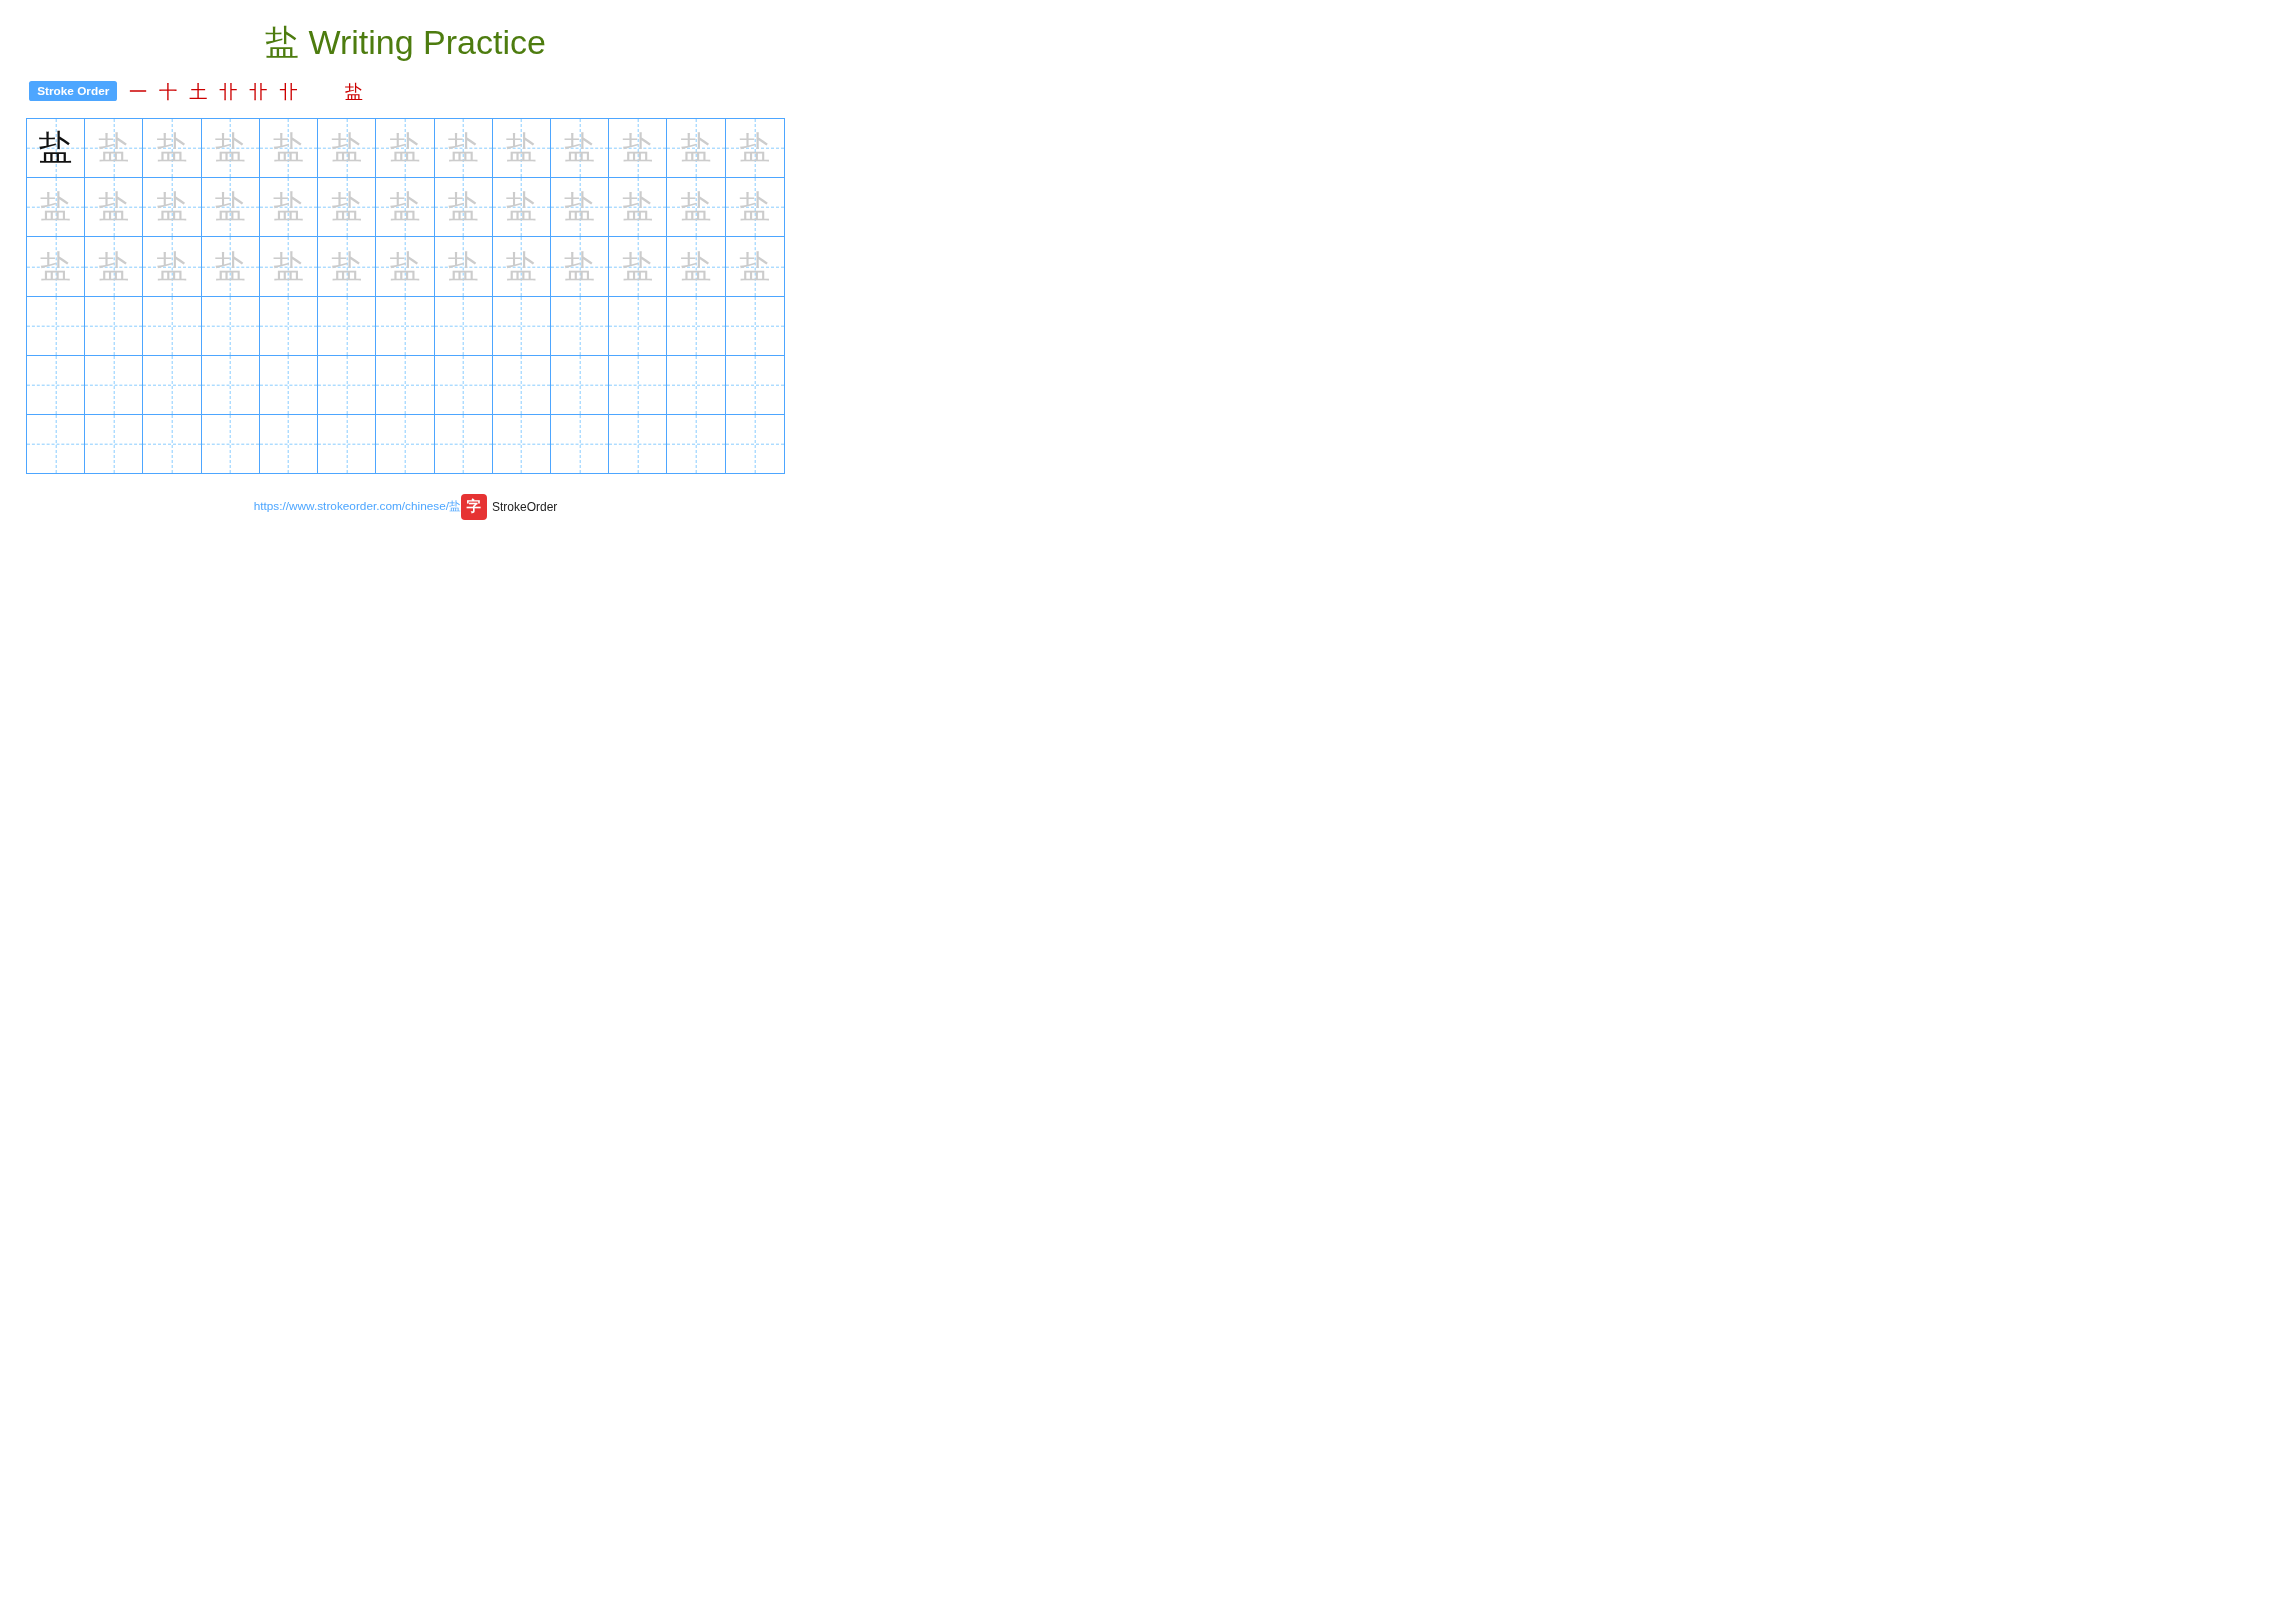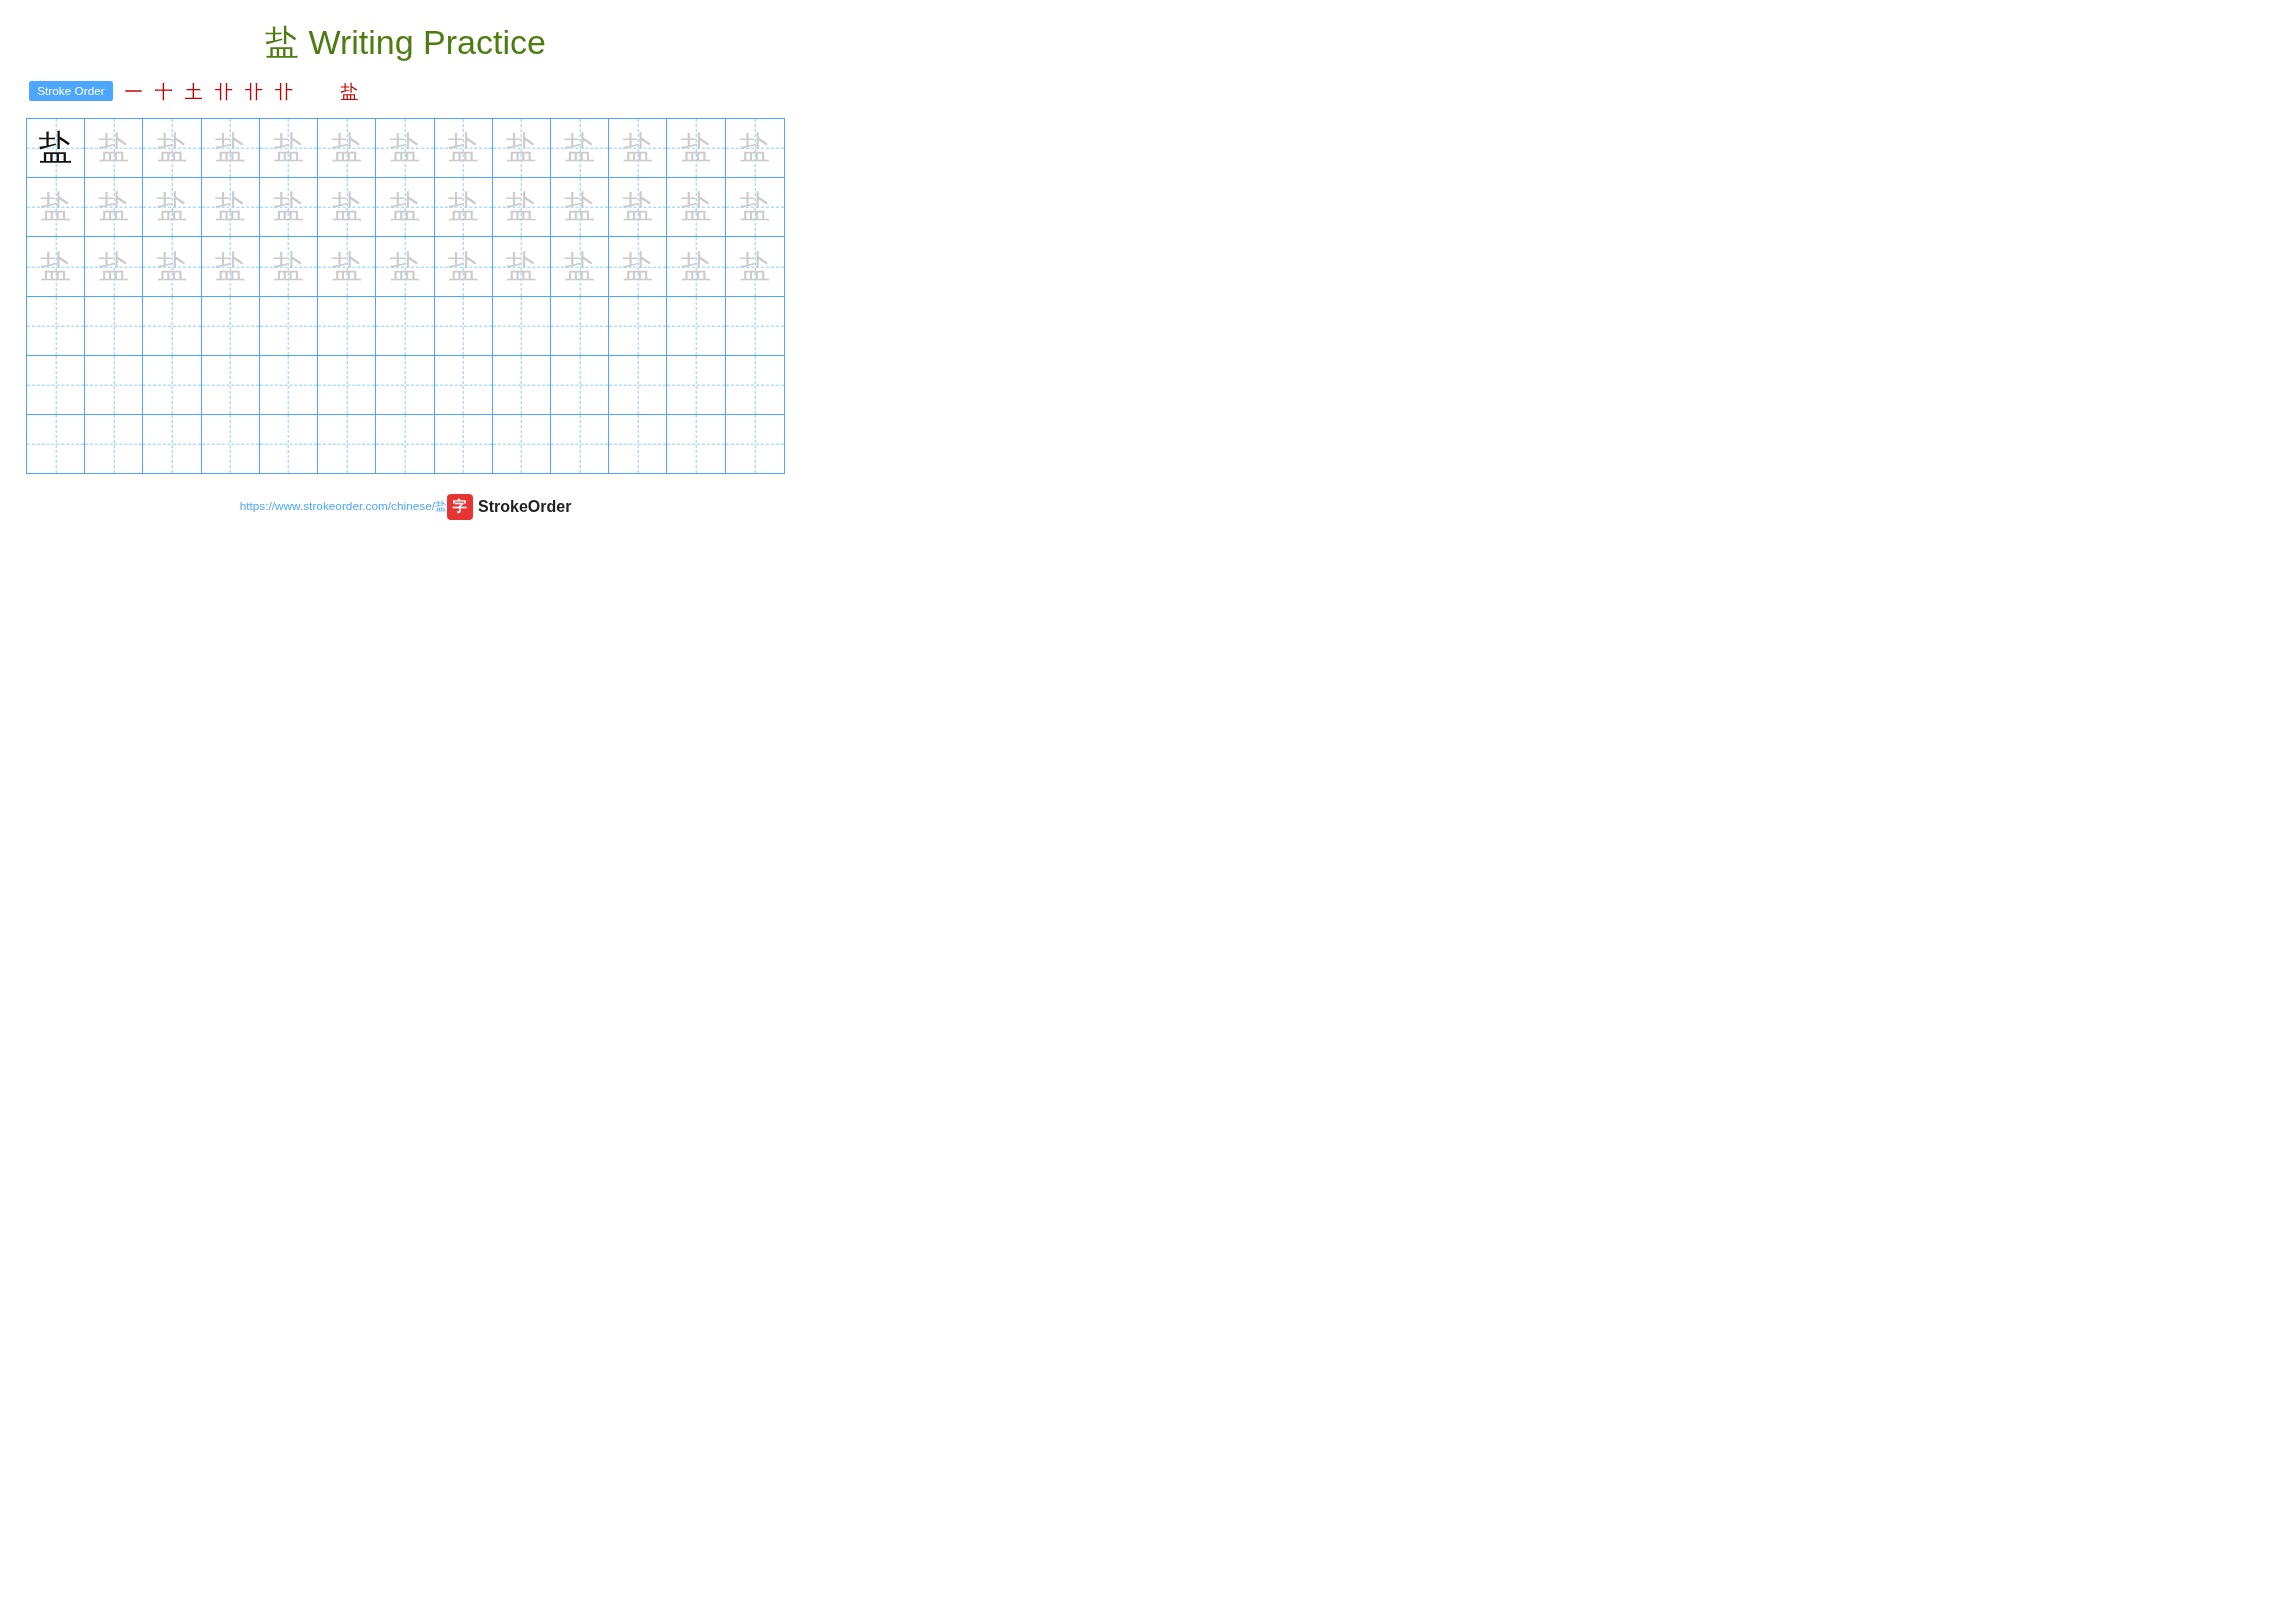--- a/index.html
+++ b/index.html
@@ -30,21 +30,21 @@
       align-items: center;
       gap: 11.8px;
       margin-bottom: 14.4px;
       padding-left: 3.3px;
     }
 
     .stroke-order-badge {
       background: #4da6ff;
       color: white;
       font-size: 11.8px;
-      font-weight: normal;
+      font-weight: bold;
       padding: 3.3px 7.9px;
       border-radius: 2.6px;
       white-space: nowrap;
     }
 
     .stroke-char {
       font-size: 18.3px;
       color: #cc0000;
       font-family: serif;
     }
@@ -156,22 +156,22 @@
       display: flex;
       align-items: center;
       justify-content: center;
       color: white;
       font-size: 14.4px;
       font-family: serif;
       font-weight: bold;
     }
 
     .logo-text {
-      font-size: 16px;
-      font-weight: bold;
+      font-size: 12px;
+      font-weight: normal;
       color: #222222;
     }
   </style>
 </head>
 <body>
 
 <div class="title-section">
   <span class="title-text">盐 Writing Practice</span>
 </div>
 

